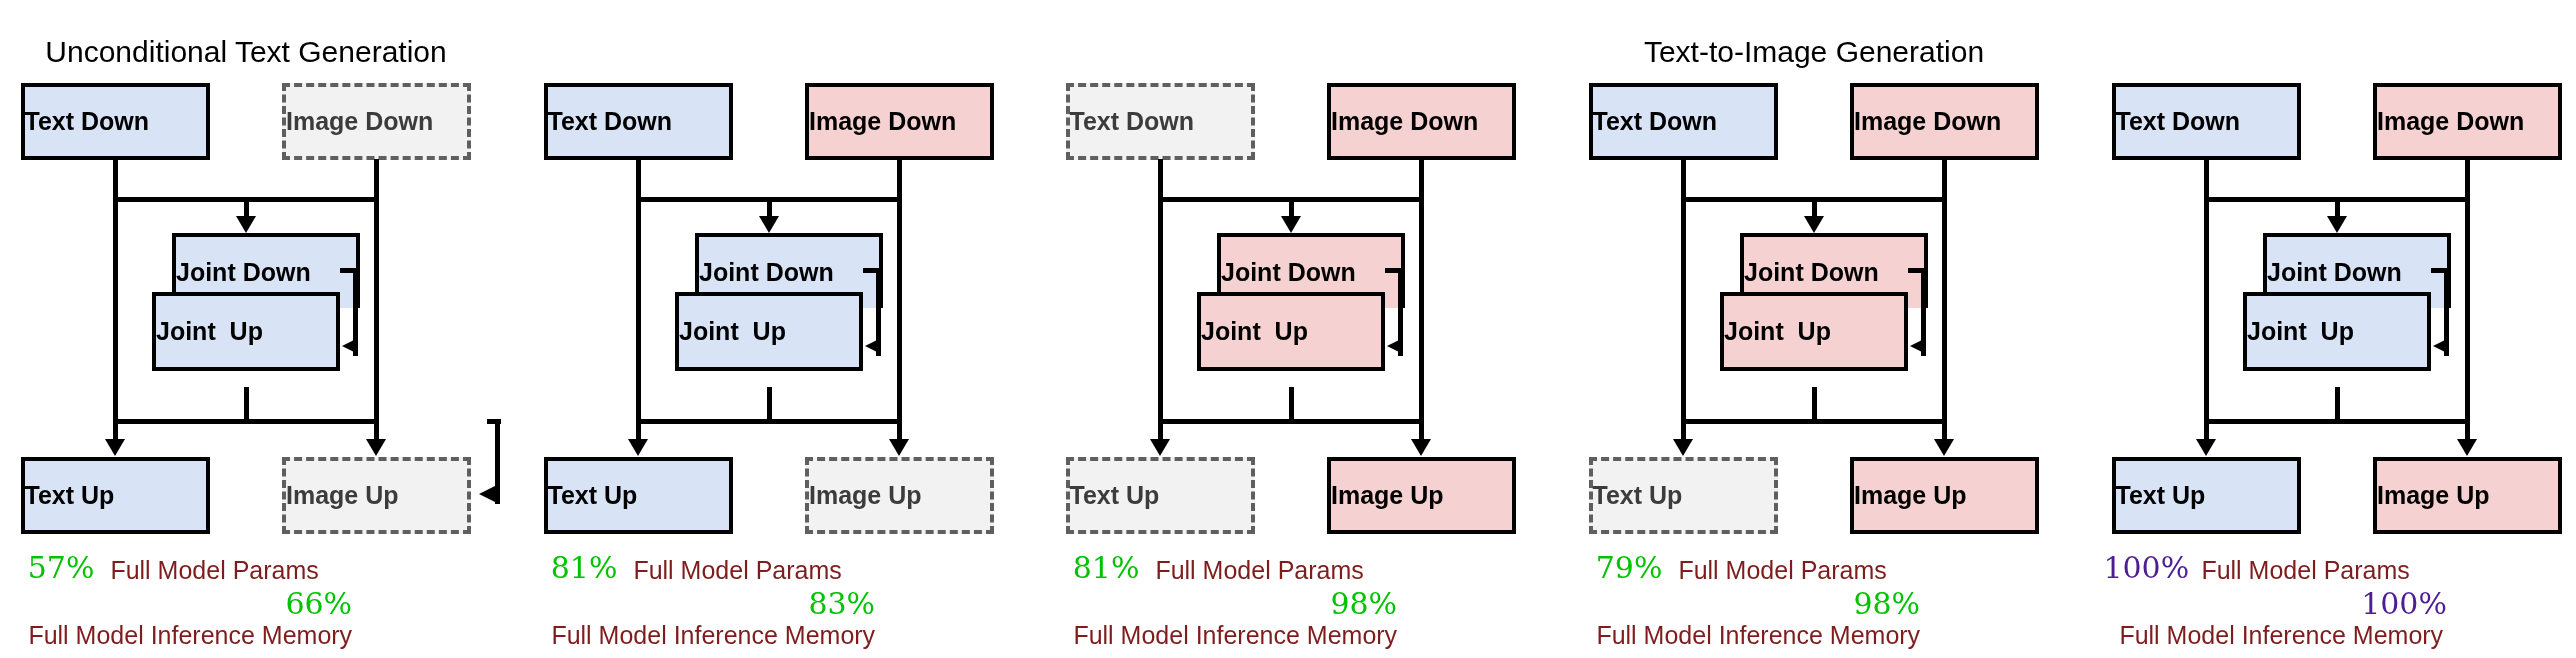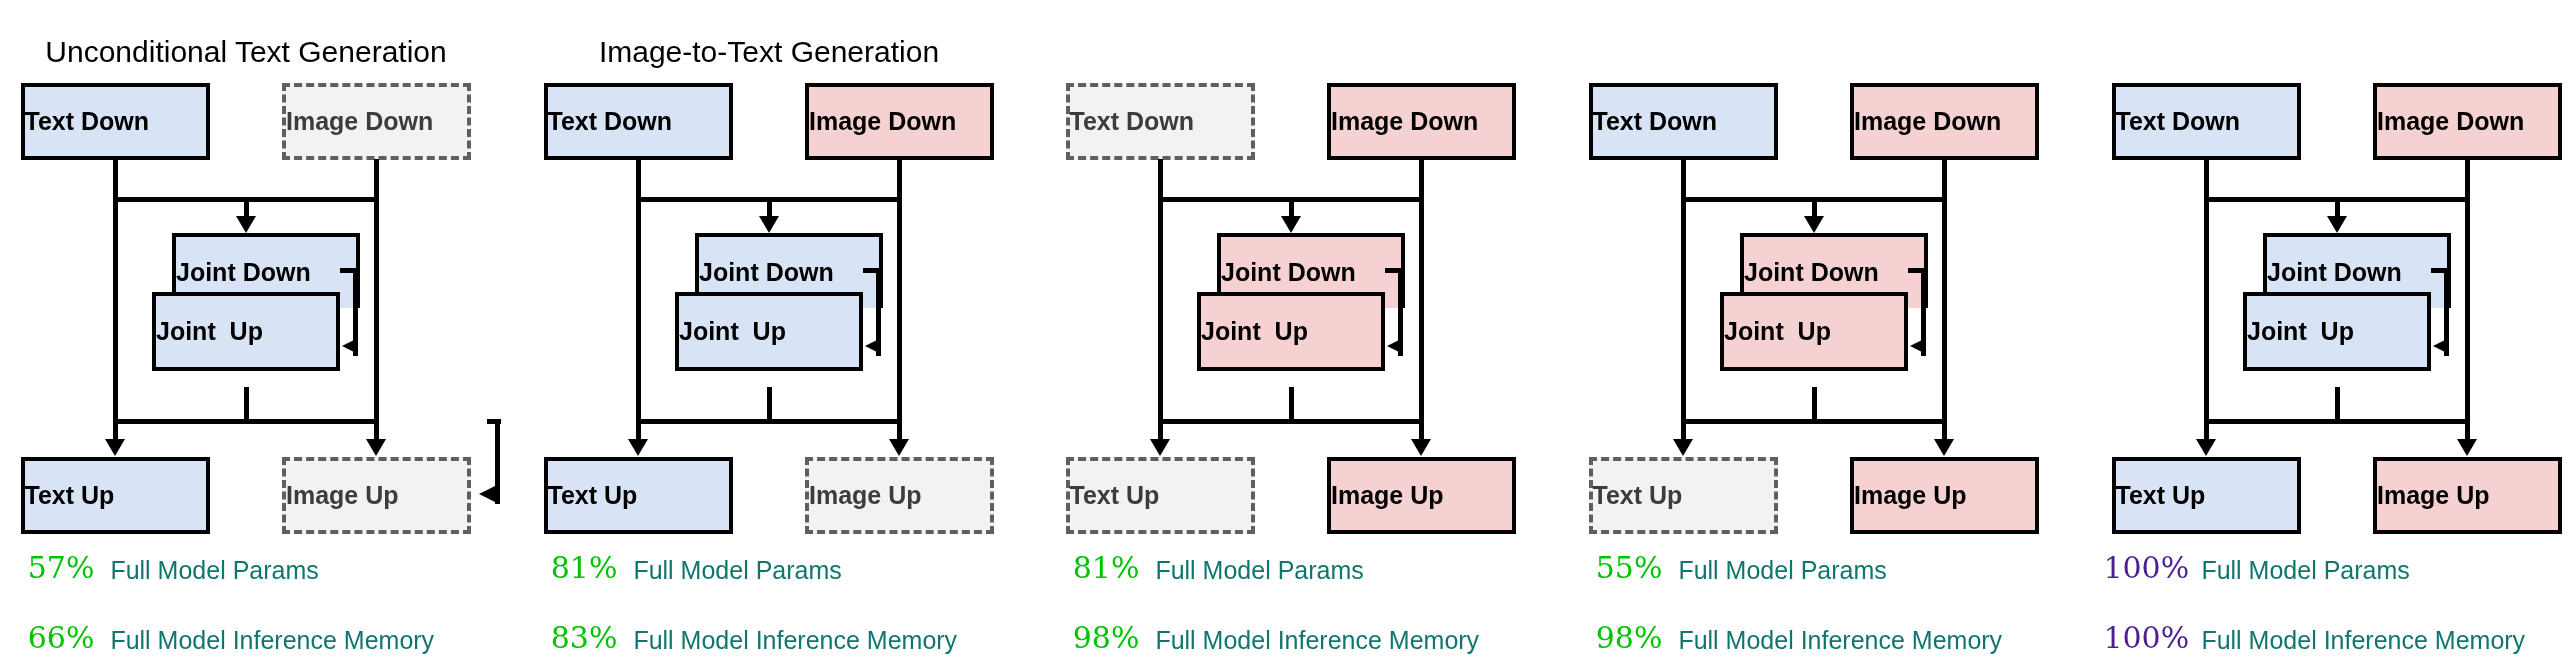--- a/index.html
+++ b/index.html
@@ -45,26 +45,26 @@
   .ah-left{border-top:8.7px solid transparent;border-bottom:8.7px solid transparent;
            border-right:16px solid #000;}
   .ah-center{left:236px;top:216px;}
   .ah-into-textup{left:105px;top:439px;}
   .ah-into-imageup{left:366px;top:439px;}
   .ah-elbow{left:342px;top:338px;}
   .ah-loop{left:479px;top:486px;}
 
   .stat-line{position:absolute;left:12.4px;display:flex;align-items:flex-end;white-space:nowrap;}
   .stat-line1{top:550px;}
-  .stat-line2{top:620px;}
+  .stat-line2{top:586px;flex-direction:column;}
   .stat-num{display:inline-block;width:82px;text-align:right;
             font-family:"DejaVu Serif","Liberation Serif",serif;font-size:30px;}
   .t-green{color:#00c300;}
   .t-red{color:#4c1d95;}
-  .stat-label{margin-left:16px;font-size:25px;color:#0f766e;}
+  .stat-label{margin-left:16px;font-size:25px;color:#7f1d1d;}
 </style>
 </head>
 <body>
 
 <div id="figure">
     <div class="panel" style="left: 0px;">
     <div class="p-title">Unconditional Text Generation</div>
 
     <div class="box b-text-down v-blue">
       <span>Text Down</span>
@@ -111,21 +111,20 @@
     <div class="stat-line stat-line1">
       <span class="stat-num t-green">57%</span>
       <span class="stat-label">Full Model Params</span>
     </div>
     <div class="stat-line stat-line2">
       <span class="stat-num t-green">66%</span>
       <span class="stat-label">Full Model Inference Memory</span>
     </div>
   </div>
     <div class="panel" style="left: 523px;">
-    <div class="p-title">Image-to-Text Generation</div>
 
     <div class="box b-text-down v-blue">
       <span>Text Down</span>
     </div>
     <div class="box b-image-down v-pink">
       <span>Image Down</span>
     </div>
 
     <div class="ln vl-left"></div>
     <div class="ln vl-right"></div>
@@ -206,20 +205,21 @@
     <div class="stat-line stat-line1">
       <span class="stat-num t-green">81%</span>
       <span class="stat-label">Full Model Params</span>
     </div>
     <div class="stat-line stat-line2">
       <span class="stat-num t-green">98%</span>
       <span class="stat-label">Full Model Inference Memory</span>
     </div>
   </div>
     <div class="panel" style="left: 1568px;">
+    <div class="p-title">Text-to-Image Generation</div>
 
     <div class="box b-text-down v-blue">
       <span>Text Down</span>
     </div>
     <div class="box b-image-down v-pink">
       <span>Image Down</span>
     </div>
 
     <div class="ln vl-left"></div>
     <div class="ln vl-right"></div>
@@ -244,21 +244,21 @@
     <div class="ah ah-down ah-into-imageup"></div>
 
     <div class="box b-text-up v-off">
       <span>Text Up</span>
     </div>
     <div class="box b-image-up v-pink">
       <span>Image Up</span>
     </div>
 
     <div class="stat-line stat-line1">
-      <span class="stat-num t-green">55%</span>
+      <span class="stat-num t-green">79%</span>
       <span class="stat-label">Full Model Params</span>
     </div>
     <div class="stat-line stat-line2">
       <span class="stat-num t-green">98%</span>
       <span class="stat-label">Full Model Inference Memory</span>
     </div>
   </div>
     <div class="panel" style="left: 2091px;">
 
     <div class="box b-text-down v-blue">

